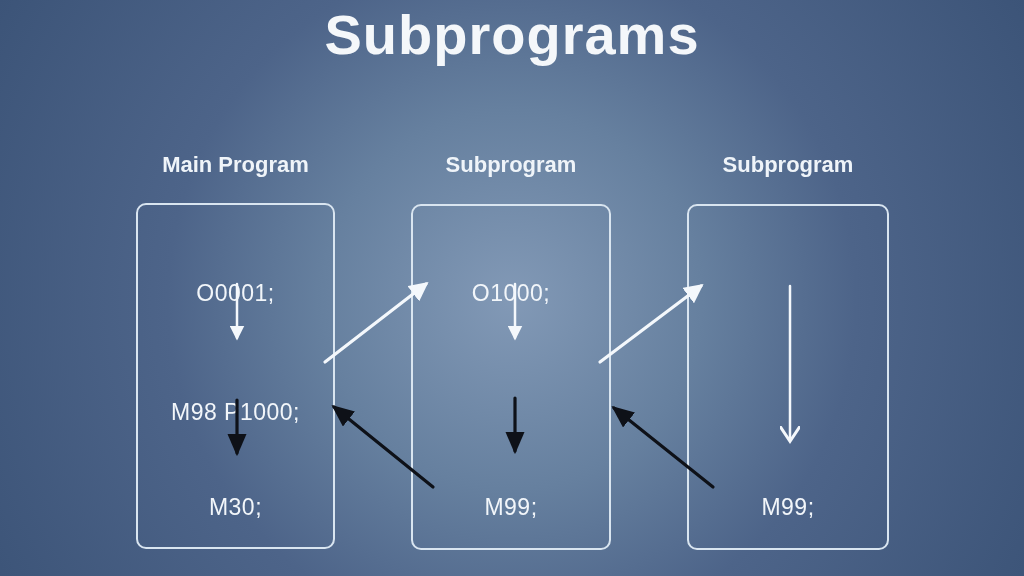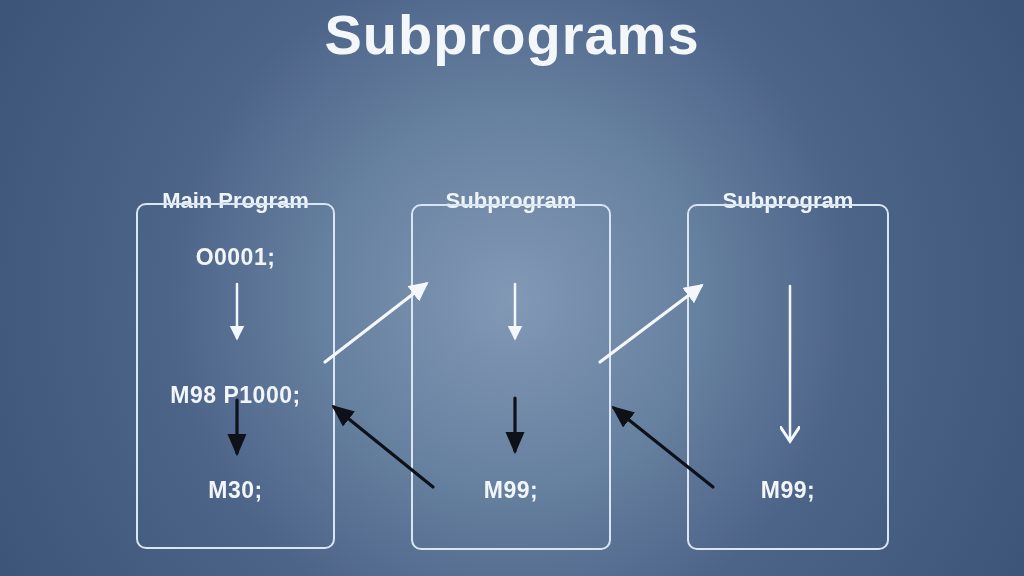--- a/index.html
+++ b/index.html
@@ -25,46 +25,46 @@
     letter-spacing: 1px;
     color: #f4f7fa;
   }
   .col-label {
     position: absolute;
     top: 152px;
     text-align: center;
     font-size: 22px;
     font-weight: 700;
     color: #eff4f9;
-    margin-top: 36px;
   }
   .box {
     position: absolute;
     border: 2px solid #d9e5f0;
     border-radius: 10px;
     background: transparent;
     box-sizing: border-box;
   }
   .code {
     position: absolute;
     text-align: center;
     font-size: 23px;
-    font-weight: 700;
+    font-weight: 400;
     letter-spacing: 0.5px;
     color: #f2f6fa;
+    margin-top: 36px;
   }
   
   .c1 { left: 136px; width: 199px; }
   
   .c2 { left: 411px; width: 200px; }
   
   .c3 { left: 687px; width: 202px; }
   .row1 { top: 244px; }
-  .row2 { top: 382px; }
-  .row3 { top: 477px; }
+  .row2 { top: 363px; }
+  .row3 { top: 458px; }
   .arrows-layer {
     position: absolute;
     inset: 0;
     pointer-events: none;
   }
 </style>
 </head>
 <body>
 
 <div class="canvas">
@@ -76,20 +76,21 @@
   <div class="col-label c3">Subprogram</div>
 
   <div class="box c1" style="top:203px;height:346px;"></div>
   <div class="box c2" style="top:204px;height:346px;"></div>
   <div class="box c3" style="top:204px;height:346px;"></div>
 
   <div class="code c1 row1">O0001;</div>
   <div class="code c1 row2">M98 P1000;</div>
   <div class="code c1 row3">M30;</div>
 
+  <div class="code c2 row1">O1000;</div>
   <div class="code c2 row3">M99;</div>
 
   <div class="code c3 row3">M99;</div>
 
   <svg class="arrows-layer" width="1024" height="576" viewBox="0 0 1024 576" xmlns="http://www.w3.org/2000/svg">
     <defs>
       <marker id="whiteHead" viewBox="0 0 6 6" markerWidth="6" markerHeight="6" refX="5" refY="3" orient="auto" markerUnits="strokeWidth">
         <path d="M0,0 L6,3 L0,6 Z" fill="#f4f8fc"></path>
       </marker>
       <marker id="blackHead" viewBox="0 0 7 6" markerWidth="7" markerHeight="6" refX="6" refY="3" orient="auto" markerUnits="strokeWidth">

